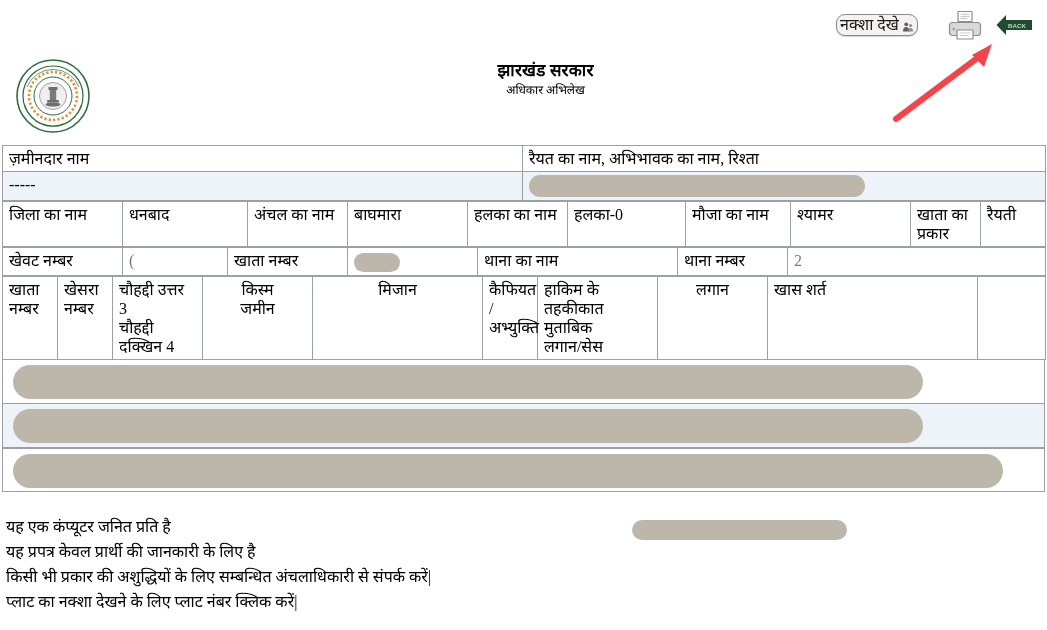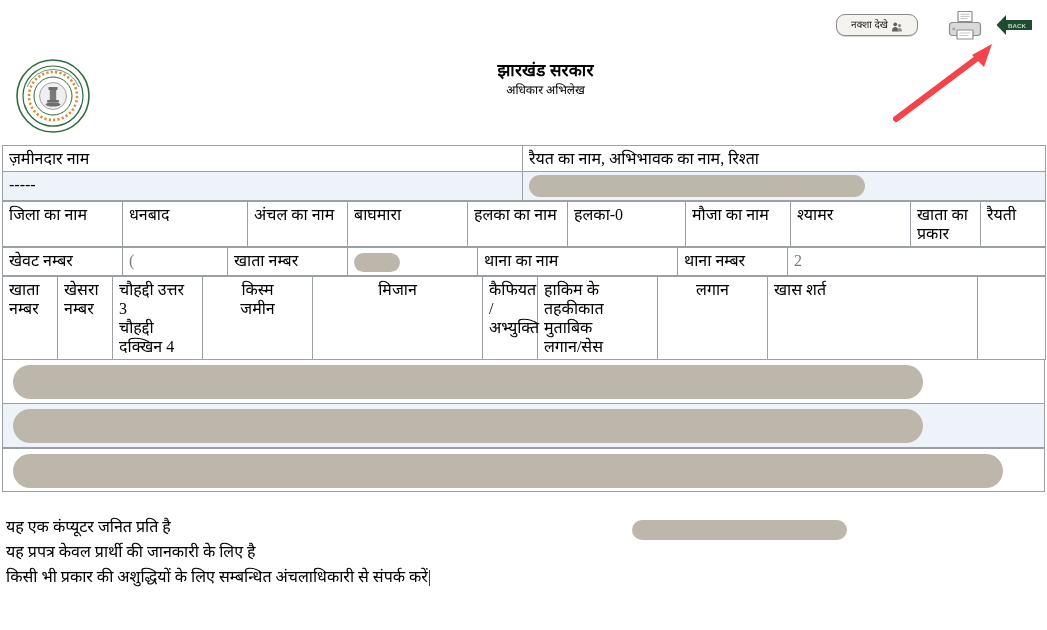--- a/index.html
+++ b/index.html
@@ -33,21 +33,21 @@
     border-radius: 9px;
     background: #f4f3f0;
     box-shadow: 0 1px 1px rgba(0,0,0,0.18);
     display: flex;
     align-items: center;
     justify-content: center;
     gap: 3px;
     cursor: pointer;
   }
   .map-btn .lbl {
-    font-size: 10px;
+    font-size: 16px;
     font-family: "Liberation Serif", serif;
     color: #1a1a1a;
     line-height: 1;
   }
   .map-btn .map-ico {
     width: 12px; height: 12px;
     flex: 0 0 auto;
   }
   .print-btn {
     position: absolute;
@@ -406,14 +406,15 @@
   </div>
   <div class="drow" style="top:88px;height:44px;background:#ffffff;border-top:1px solid #9aa0a6">
     <div class="bar" style="width:990px"></div>
   </div>
 </div>
 
 <div class="footer">
   <div>यह एक कंप्यूटर जनित प्रति है</div>
   <div>यह प्रपत्र केवल प्रार्थी की जानकारी के लिए है</div>
   <div>किसी भी प्रकार की अशुद्धियों के लिए सम्बन्धित अंचलाधिकारी से संपर्क करें|</div>
+  <div>प्लाट का नक्शा देखने के लिए प्लाट नंबर क्लिक करें|</div>
 </div>
 <div class="foot-redact"></div>
 
 </body></html>

